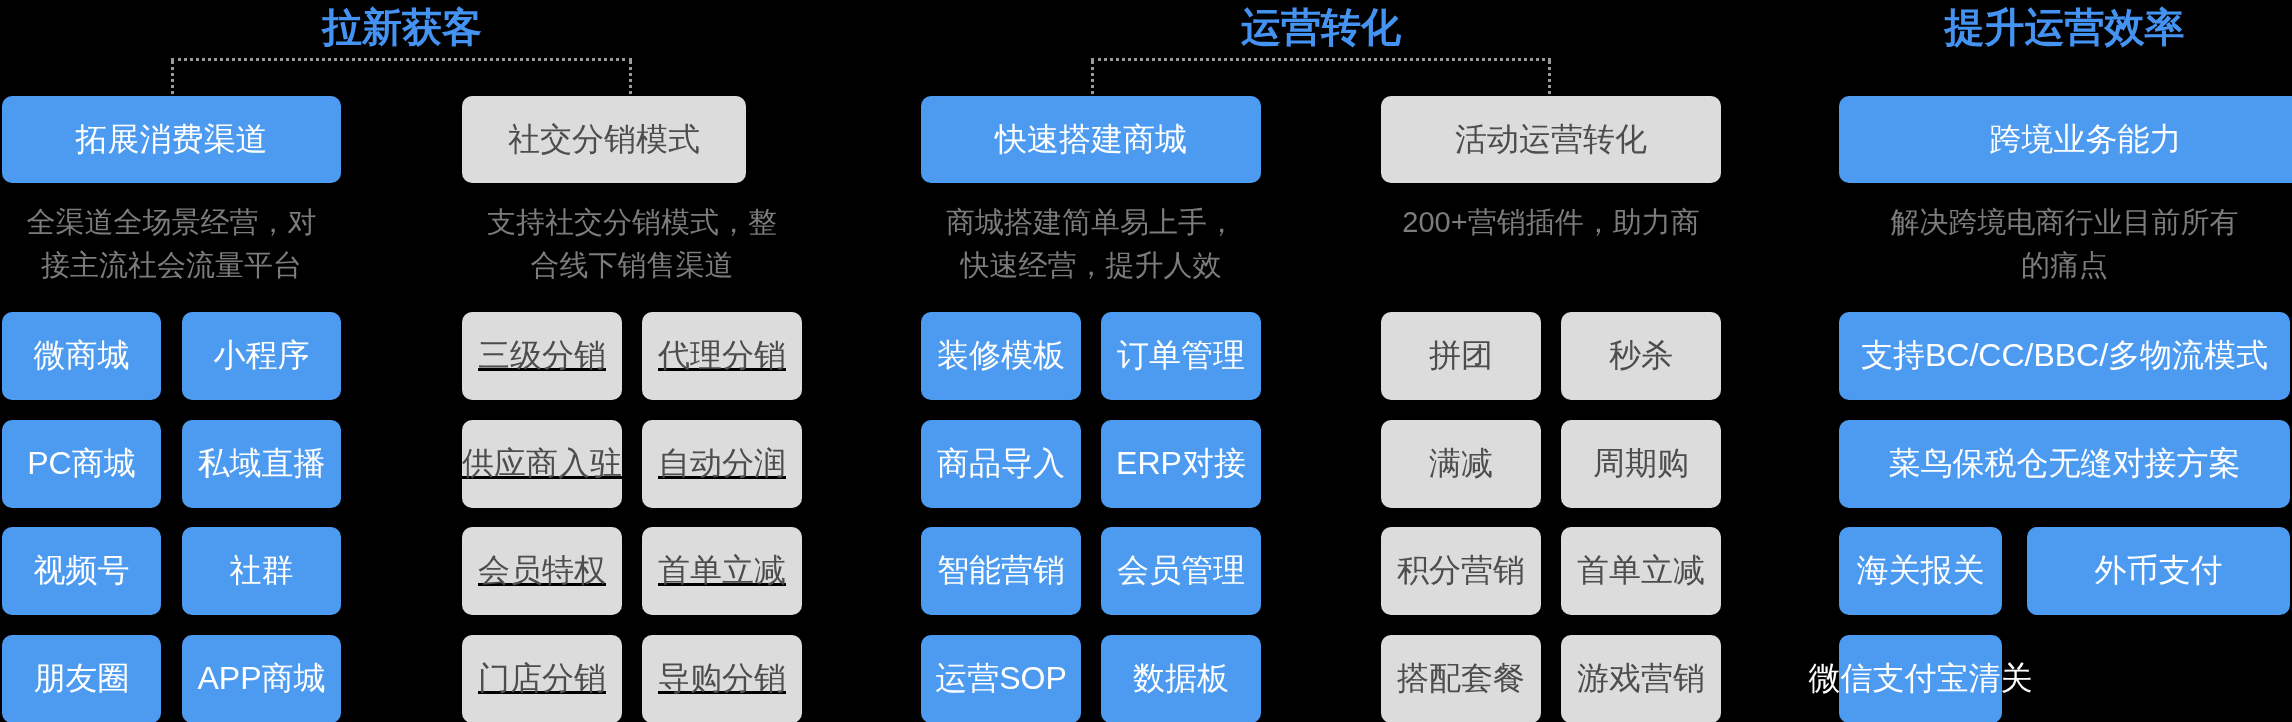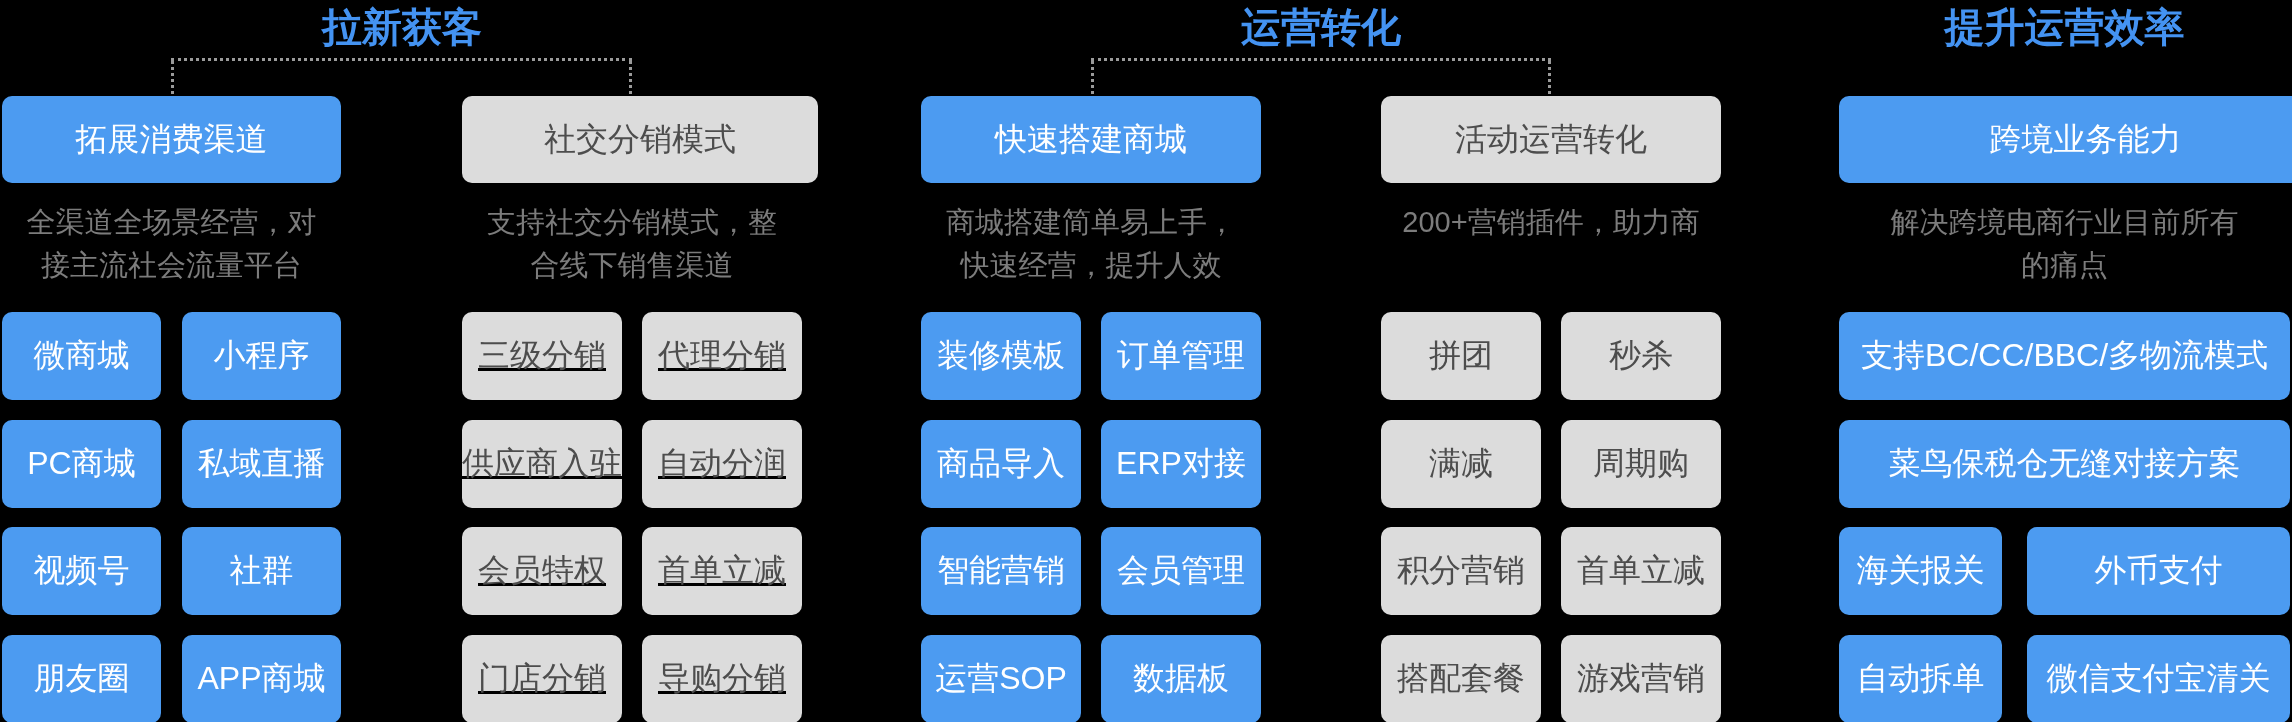--- a/index.html
+++ b/index.html
@@ -110,21 +110,21 @@
     <div class="item blue">微商城</div>
     <div class="item blue">小程序</div>
     <div class="item blue">PC商城</div>
     <div class="item blue">私域直播</div>
     <div class="item blue">视频号</div>
     <div class="item blue">社群</div>
     <div class="item blue">朋友圈</div>
     <div class="item blue">APP商城</div>
   </div>
 
-  <div class="head gray" style="left:462px; width:356px;">社交分销模式</div>
+  <div class="head gray" style="left:462px; width:284px;">社交分销模式</div>
   <div class="desc" style="left:462px; width:340px;">
     <div>支持社交分销模式，整</div>
     <div>合线下销售渠道</div>
   </div>
   <div class="grid" style="left:462px; width:340px; grid-template-columns:160px 160px; column-gap:20px;text-decoration:underline;">
     <div class="item gray">三级分销</div>
     <div class="item gray">代理分销</div>
     <div class="item gray">供应商入驻</div>
     <div class="item gray">自动分润</div>
     <div class="item gray">会员特权</div>
@@ -167,17 +167,16 @@
   <div class="head blue" style="left:1839px; width:451px;padding-left:21px;">跨境业务能力</div>
   <div class="desc" style="left:1839px; width:451px;">
     <div>解决跨境电商行业目前所有</div>
     <div>的痛点</div>
   </div>
   <div class="grid" style="left:1839px; width:451px; grid-template-columns:163px 263px; column-gap:25px;">
     <div class="item blue span2">支持BC/CC/BBC/多物流模式</div>
     <div class="item blue span2">菜鸟保税仓无缝对接方案</div>
     <div class="item blue">海关报关</div>
     <div class="item blue">外币支付</div>
-    <div class="item blue">自动拆单</div>
     <div class="item blue">微信支付宝清关</div>
   </div>
 
 </div>
 
 </body></html>

